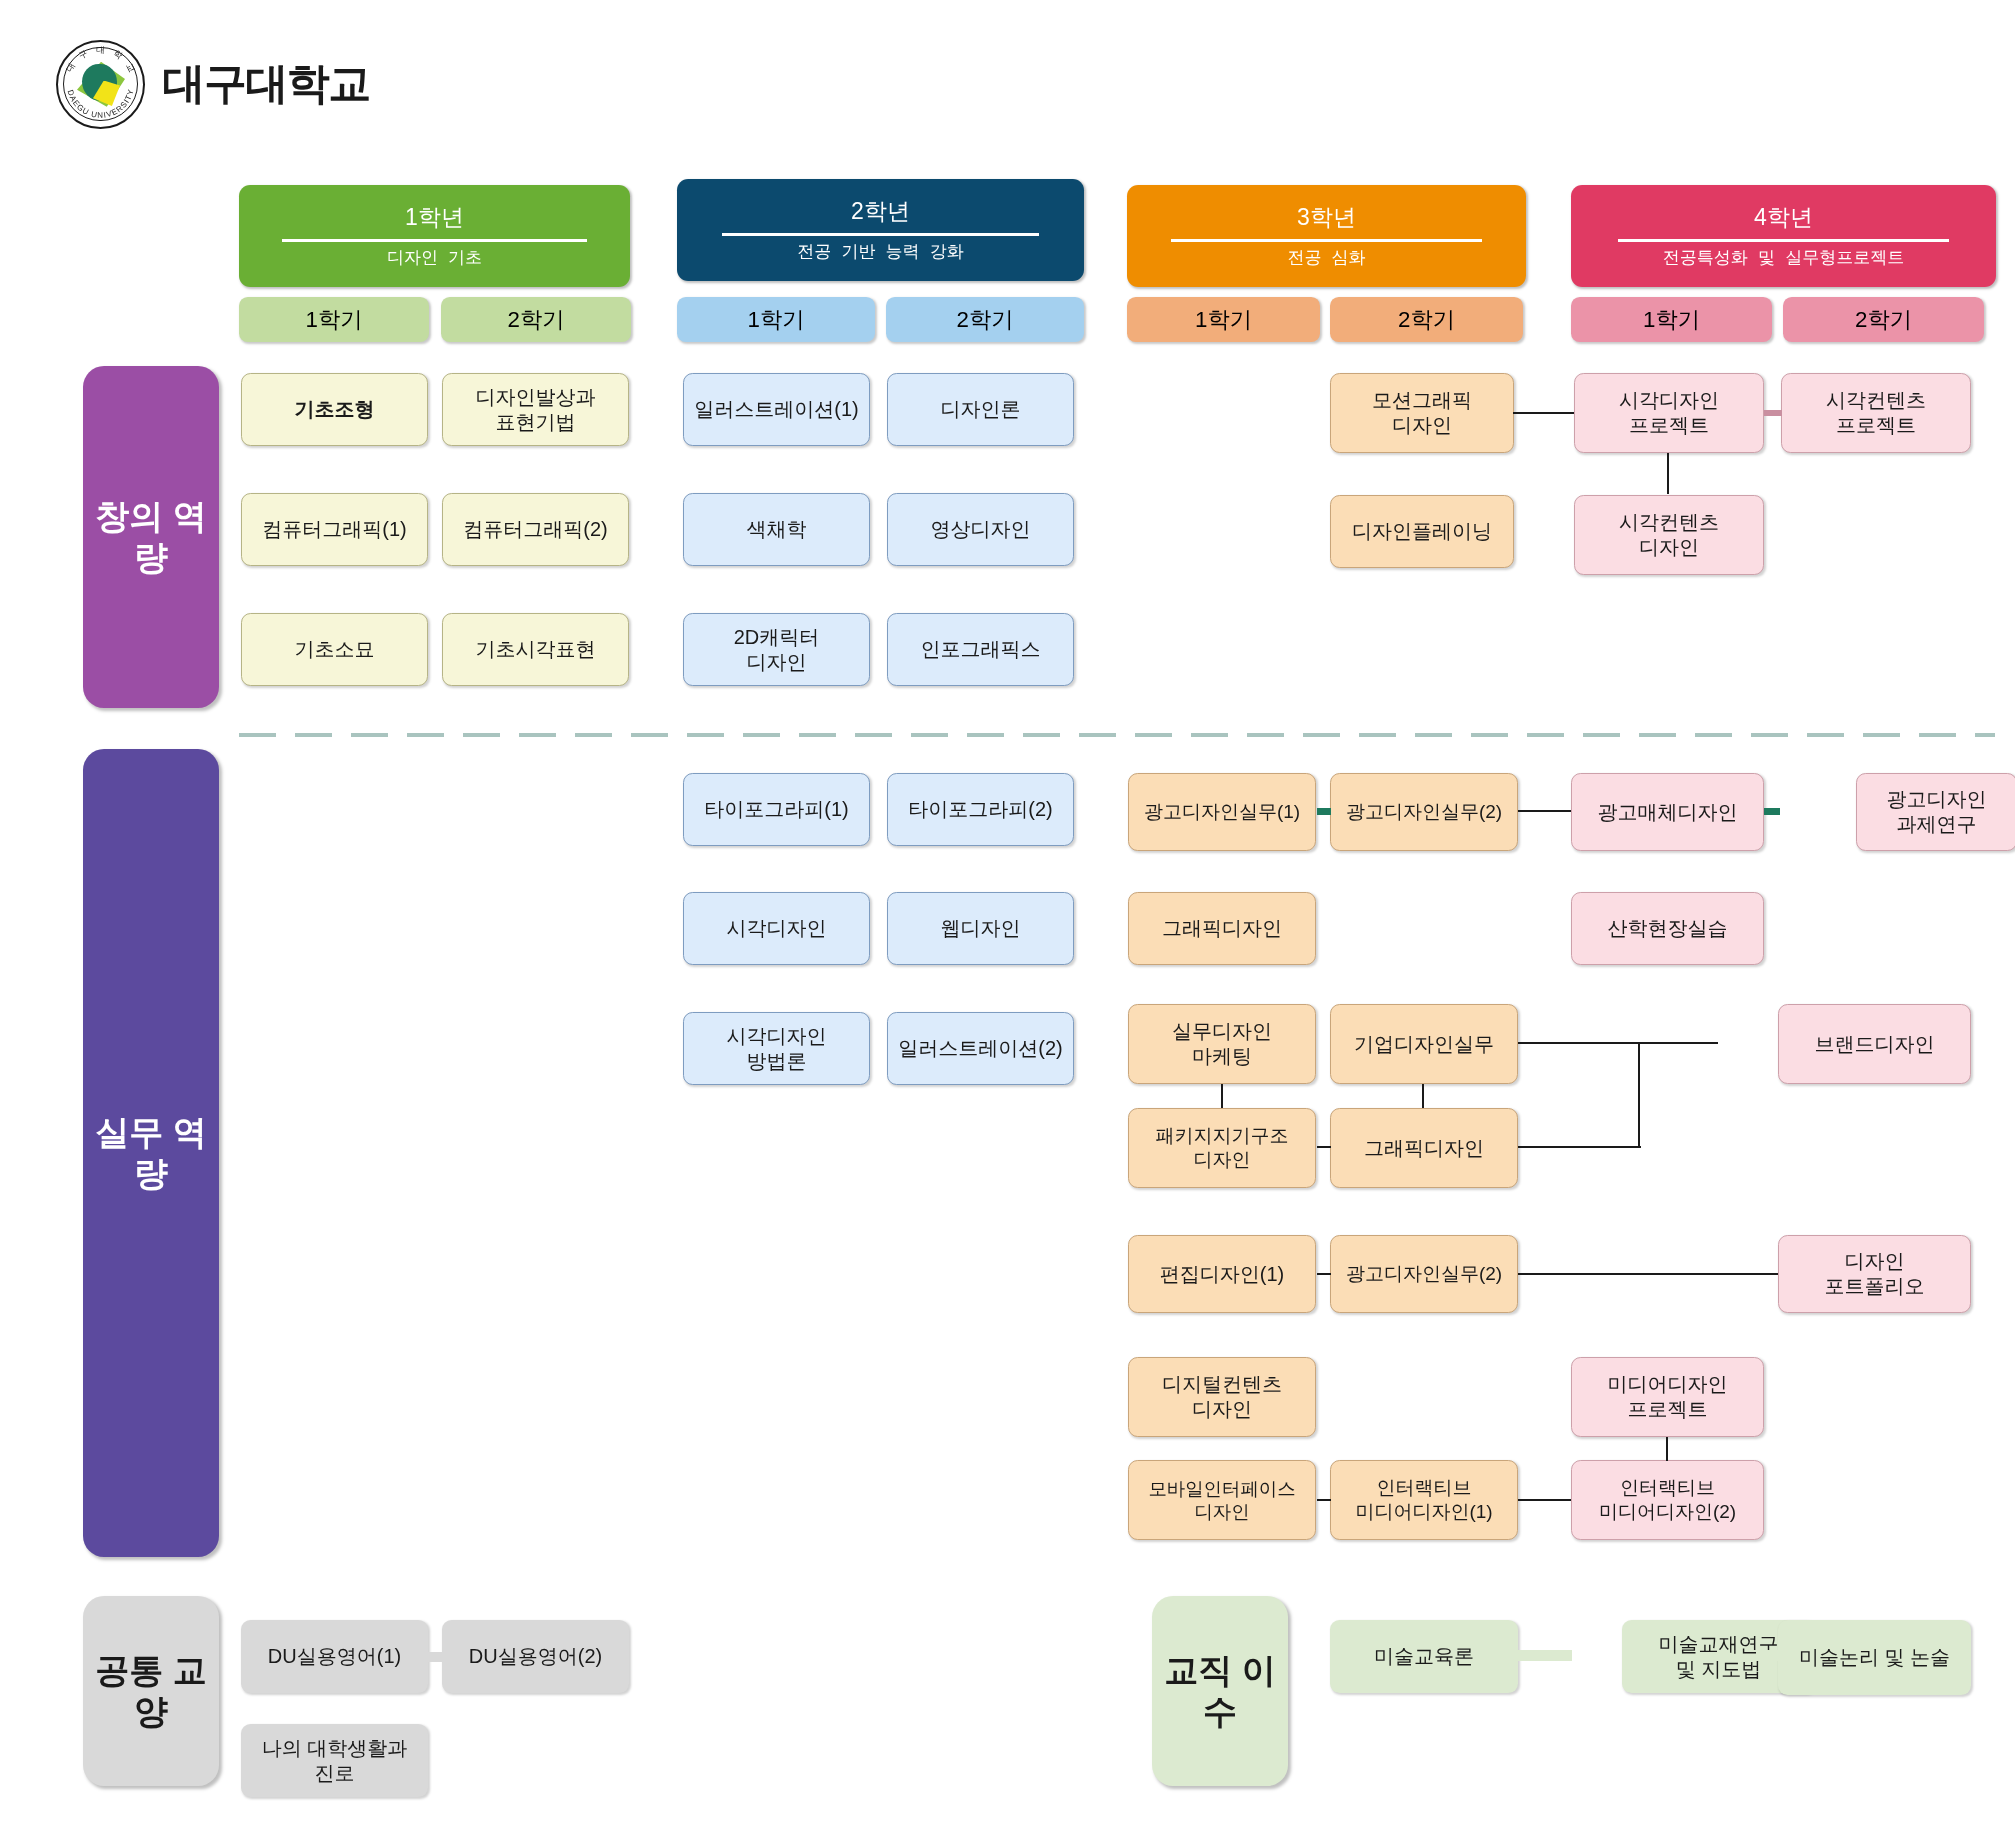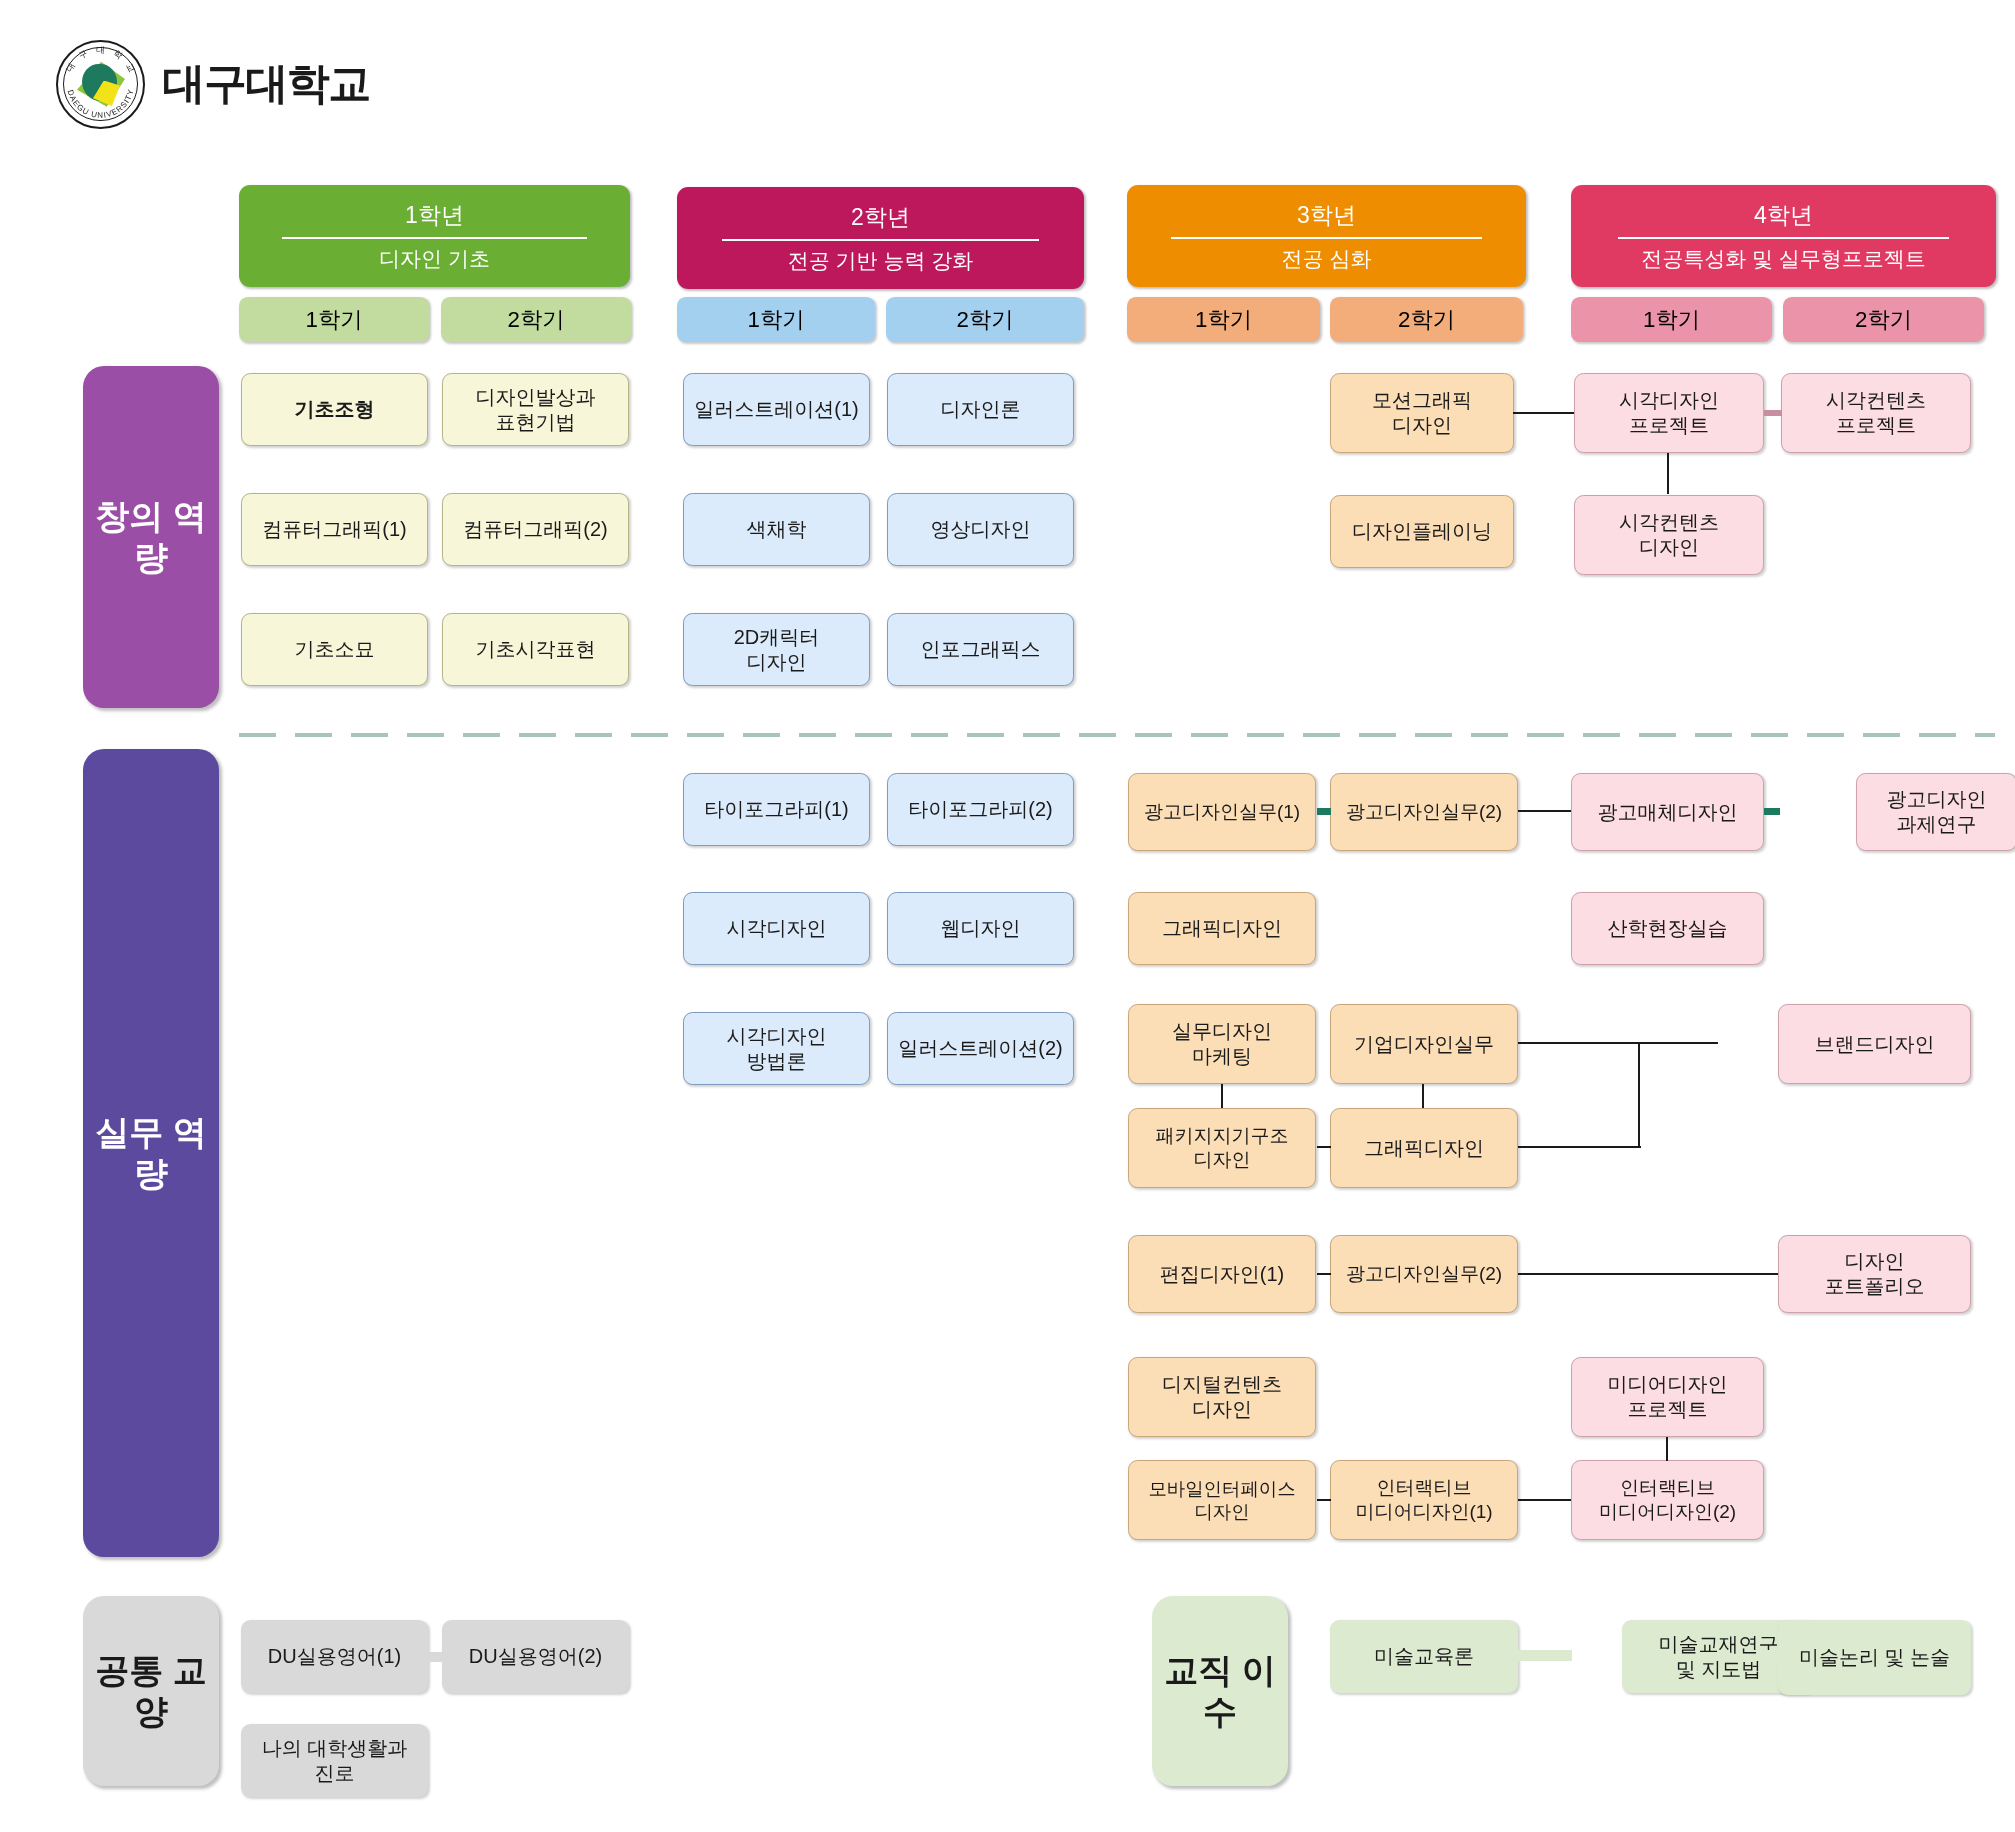--- a/index.html
+++ b/index.html
@@ -25,21 +25,21 @@
   #logo .txt { position:absolute; inset:0; }
   #uni-name { font-size:43px; font-weight:bold; color:#1a1a1a; letter-spacing:-1.6px; white-space:nowrap; }
   #doc-title { font-size:34px; color:#231f20; letter-spacing:-0.8px; white-space:nowrap; padding-bottom:3.2px; }
 
   
   .year-head { position:absolute; border-radius:11.2px; color:#fff; display:flex;
       flex-direction:column; align-items:center; justify-content:center;
       box-shadow:1.6px 1.6px 2.4px rgba(0,0,0,.25); }
   .year-head .yl { font-size:23px; line-height:1.1; padding-top:1.6px;}
   .year-head .hr { width:78%; height:2.4px; background:#fff; margin:8.8px 0 8px; }
-  .year-head .ys { font-size:21px; line-height:1.1; white-space:nowrap; }
+  .year-head .ys { font-size:17px; line-height:1.1; white-space:nowrap;font-family:Liberation Mono, monospace; }
 
   .sem { position:absolute; height:45px; border-radius:8.8px; display:flex;
       align-items:center; justify-content:center; font-size:22.3px; color:#000000;
       box-shadow:1.6px 1.6px 2.4px rgba(0,0,0,.22); }
 
   
   .side { position:absolute; border-radius:21px; display:flex; align-items:center;
       justify-content:center; text-align:center; color:#fff; font-size:34px;
       font-weight:bold; line-height:1.22; box-shadow:2.4px 2.4px 3.2px rgba(0,0,0,.25); }
   .side.dark { color:#1a1a1a; }
@@ -96,21 +96,21 @@
 </div>
 
 <div class="year-head" style="left:239px;top:185px;width:391px;height:102px;background:#6aaf34">
   <div class="yl">1학년</div>
   <div class="hr"></div>
   <div class="ys">디자인 기초</div>
 </div>
 <div class="sem" style="left:239px;top:297px;width:190px;background:#c2dca0">1학기</div>
 <div class="sem" style="left:441px;top:297px;width:190px;background:#c2dca0">2학기</div>
 
-<div class="year-head" style="left:677px;top:187px;width:407px;height:102px;background:#be185d">
+<div class="year-head" style="left:677px;top:179px;width:407px;height:102px;background:#0c4a6e">
   <div class="yl">2학년</div>
   <div class="hr"></div>
   <div class="ys">전공 기반 능력 강화</div>
 </div>
 <div class="sem" style="left:677px;top:297px;width:198px;background:#a4d0ef">1학기</div>
 <div class="sem" style="left:886px;top:297px;width:198px;background:#a4d0ef">2학기</div>
 
 <div class="year-head" style="left:1127px;top:185px;width:399px;height:102px;background:#ef8d00">
   <div class="yl">3학년</div>
   <div class="hr"></div>

